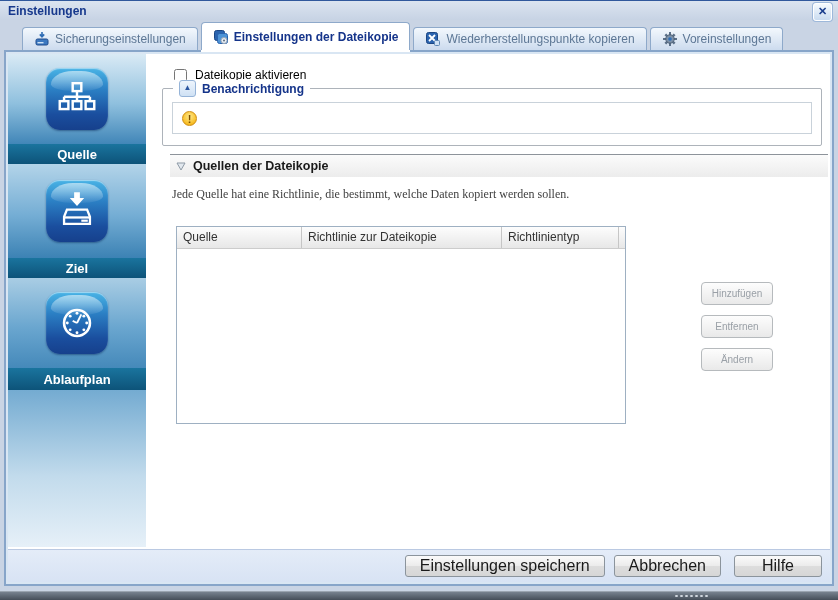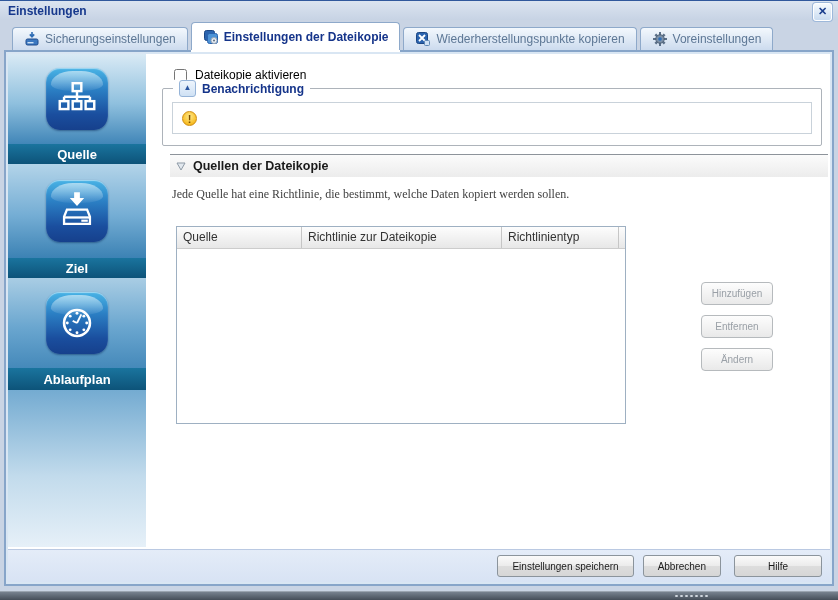--- a/index.html
+++ b/index.html
@@ -5,21 +5,21 @@
   html,body{margin:0;padding:0;}
   body{width:838px;height:600px;overflow:hidden;font-family:"Liberation Sans",sans-serif;font-size:12px;-webkit-font-smoothing:antialiased;}
   .window{position:relative;width:838px;height:600px;background:#c9d4e4;}
 
   
   .titlebar{position:absolute;left:0;top:0;right:0;height:20px;background:linear-gradient(#dbe4f0,#c7d3e4);border-top:1px solid #30589c;box-sizing:border-box;}
   .title-text{position:absolute;left:8px;top:3px;font-weight:bold;color:#16388c;font-size:12px;}
   .close-btn{position:absolute;right:6px;top:2px;width:17px;height:16px;border:1px solid #ffffff;box-shadow:0 0 0 1px #9db8da;border-radius:3px;background:linear-gradient(#f5fafe,#cadcf0);color:#1b3f8e;font-weight:bold;font-size:11px;line-height:15px;text-align:center;cursor:default;}
 
   
-  .tabbar{position:absolute;left:12px;top:22px;right:0;height:28px;display:flex;align-items:flex-end;gap:3px;}
+  .tabbar{position:absolute;left:22px;top:22px;right:0;height:28px;display:flex;align-items:flex-end;gap:3px;}
   .tab{display:flex;align-items:center;gap:5px;height:23px;box-sizing:border-box;padding:0 11px;border:1px solid #8ea9ca;border-bottom:none;border-radius:4px 4px 0 0;background:linear-gradient(#f3f8fd,#ccdbee);color:#5d7795;white-space:nowrap;position:relative;}
   .tab.active{height:28px;background:#ffffff;color:#15348a;font-weight:bold;z-index:5;box-shadow:0 2px 0 #ffffff;}
   .tab svg{flex:0 0 auto;}
 
   
   .dialog{position:absolute;left:4px;right:4px;top:50px;bottom:14px;border:2px solid #87a5c9;background:#ffffff;box-shadow:inset 0 0 0 2px #d9e6f3;display:flex;flex-direction:column;box-sizing:border-box;}
   .dialog-main{flex:1;display:flex;min-height:0;margin:2px;}
 
   
   .sidebar{width:138px;flex:0 0 138px;display:flex;flex-direction:column;}
@@ -55,21 +55,21 @@
   .th2{width:200px;flex:0 0 200px;}
   .th3{width:117px;flex:0 0 117px;}
   .th-stub{flex:1;border-right:none;}
   .tbl-body{flex:1;background:#ffffff;}
 
   .side-actions{position:absolute;left:555px;top:228px;display:flex;flex-direction:column;gap:10px;}
   .side-btn{width:72px;height:23px;border:1px solid #b6babd;border-radius:4px;background:linear-gradient(#fdfdfd,#e9e9e9);color:#9aa0a7;font-size:10px;font-family:"Liberation Sans",sans-serif;}
 
   
   .footer{flex:0 0 32px;background:linear-gradient(#e4ecf8,#d8e3f4);border-top:1px solid #bac9e2;display:flex;align-items:center;justify-content:flex-end;gap:9px;padding:0 8px;margin:0 2px 2px 2px;}
-  .f-btn{height:22px;padding:0 14px;border:1px solid #8b949c;border-radius:3px;background:linear-gradient(#fafafa 0%,#ececec 48%,#dddddd 52%,#d6d6d6 100%);color:#1a1a1a;font-size:10px;font-family:"Liberation Sans",sans-serif;}
+  .f-btn{height:22px;padding:0 14px;border:1px solid #8b949c;border-radius:3px;background:linear-gradient(#fafafa 0%,#ececec 48%,#dddddd 52%,#d6d6d6 100%);color:#1a1a1a;font-size:16px;font-family:"Liberation Sans",sans-serif;}
   .f-btn.help{margin-left:4px;min-width:88px;}
   .f-btn.save{min-width:118px;}
   .f-btn.cancel{min-width:78px;}
 
   
   .bottom-chrome{position:absolute;left:0;right:0;bottom:0;height:8px;background:linear-gradient(#77828f,#454e59);border-top:1px solid #9aa4b0;}
   .grip{position:absolute;right:128px;top:2px;width:36px;height:5px;background-image:radial-gradient(circle,#cfd6de 1px,transparent 1.4px);background-size:5px 4px;}
 </style>
 </head>
 <body>

